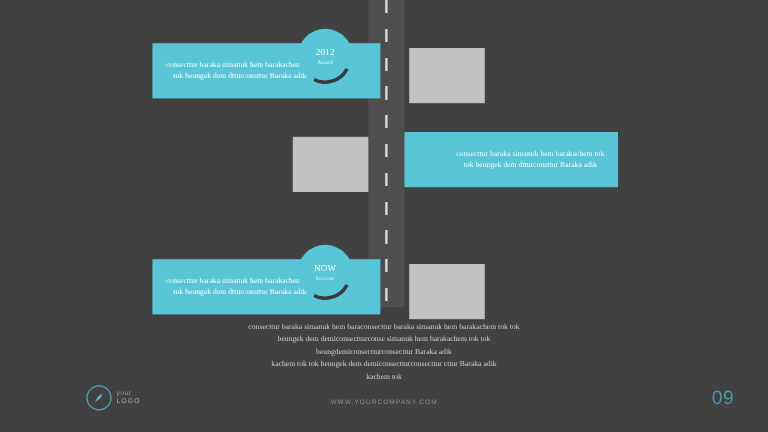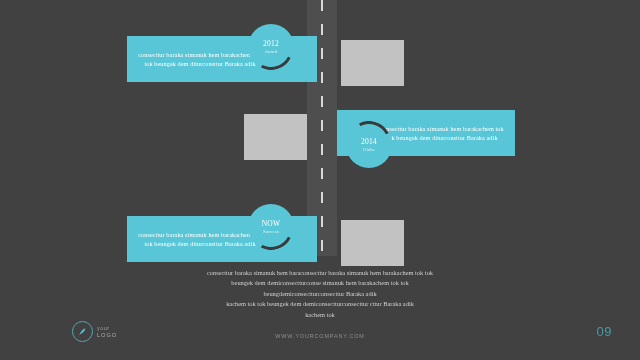--- a/index.html
+++ b/index.html
@@ -175,21 +175,21 @@
     color: #8f8f8f;
     font-size: 5.4px;
     letter-spacing: .9px;
   }
   .page-number {
     position: absolute;
     right: 28px;
     top: 324px;
     font-family: "Liberation Sans", sans-serif;
     color: #4a97a6;
-    font-size: 13px;
+    font-size: 16px;
     letter-spacing: .5px;
   }
 </style>
 </head>
 <body>
 
 <div id="slide">
 
   <div class="road">
     <div class="road-line"></div>
@@ -207,27 +207,20 @@
       </div>
     </div>
     <div class="thumb" style="left:341px; top:4px; width:63px; height:46px;"></div>
   </div>
 
   <div class="row" style="left:0; top:110px; right:0;">
     <div class="thumb" style="left:244px; top:4px; width:63px; height:46px;"></div>
     <div class="bar" style="left:337px; width:178px;">
       <div class="bar-text" style="right:8px; width:130px;">consecttur baraka simanuk hem barakachem tok tok beungek dem dtturconsttur Baraka adik</div>
     </div>
-    <div class="badge badge-bottom" style="left:346px;">
-      <div class="badge-arc arc-up"></div>
-      <div class="badge-label">
-        <span class="badge-year">2014</span>
-        <span class="badge-sub">Globe</span>
-      </div>
-    </div>
   </div>
 
   <div class="row" style="left:0; top:190px; right:0;margin-top:26px;">
     <div class="bar" style="left:127px; width:190px;">
       <div class="bar-text" style="left:8px; width:130px;">consecttur baraka simanuk hem barakachem tok tok beungek dem dtturconsttur Baraka adik</div>
     </div>
     <div class="badge badge-top" style="left:248px;">
       <div class="badge-arc arc-down"></div>
       <div class="badge-label">
         <span class="badge-year">NOW</span>

